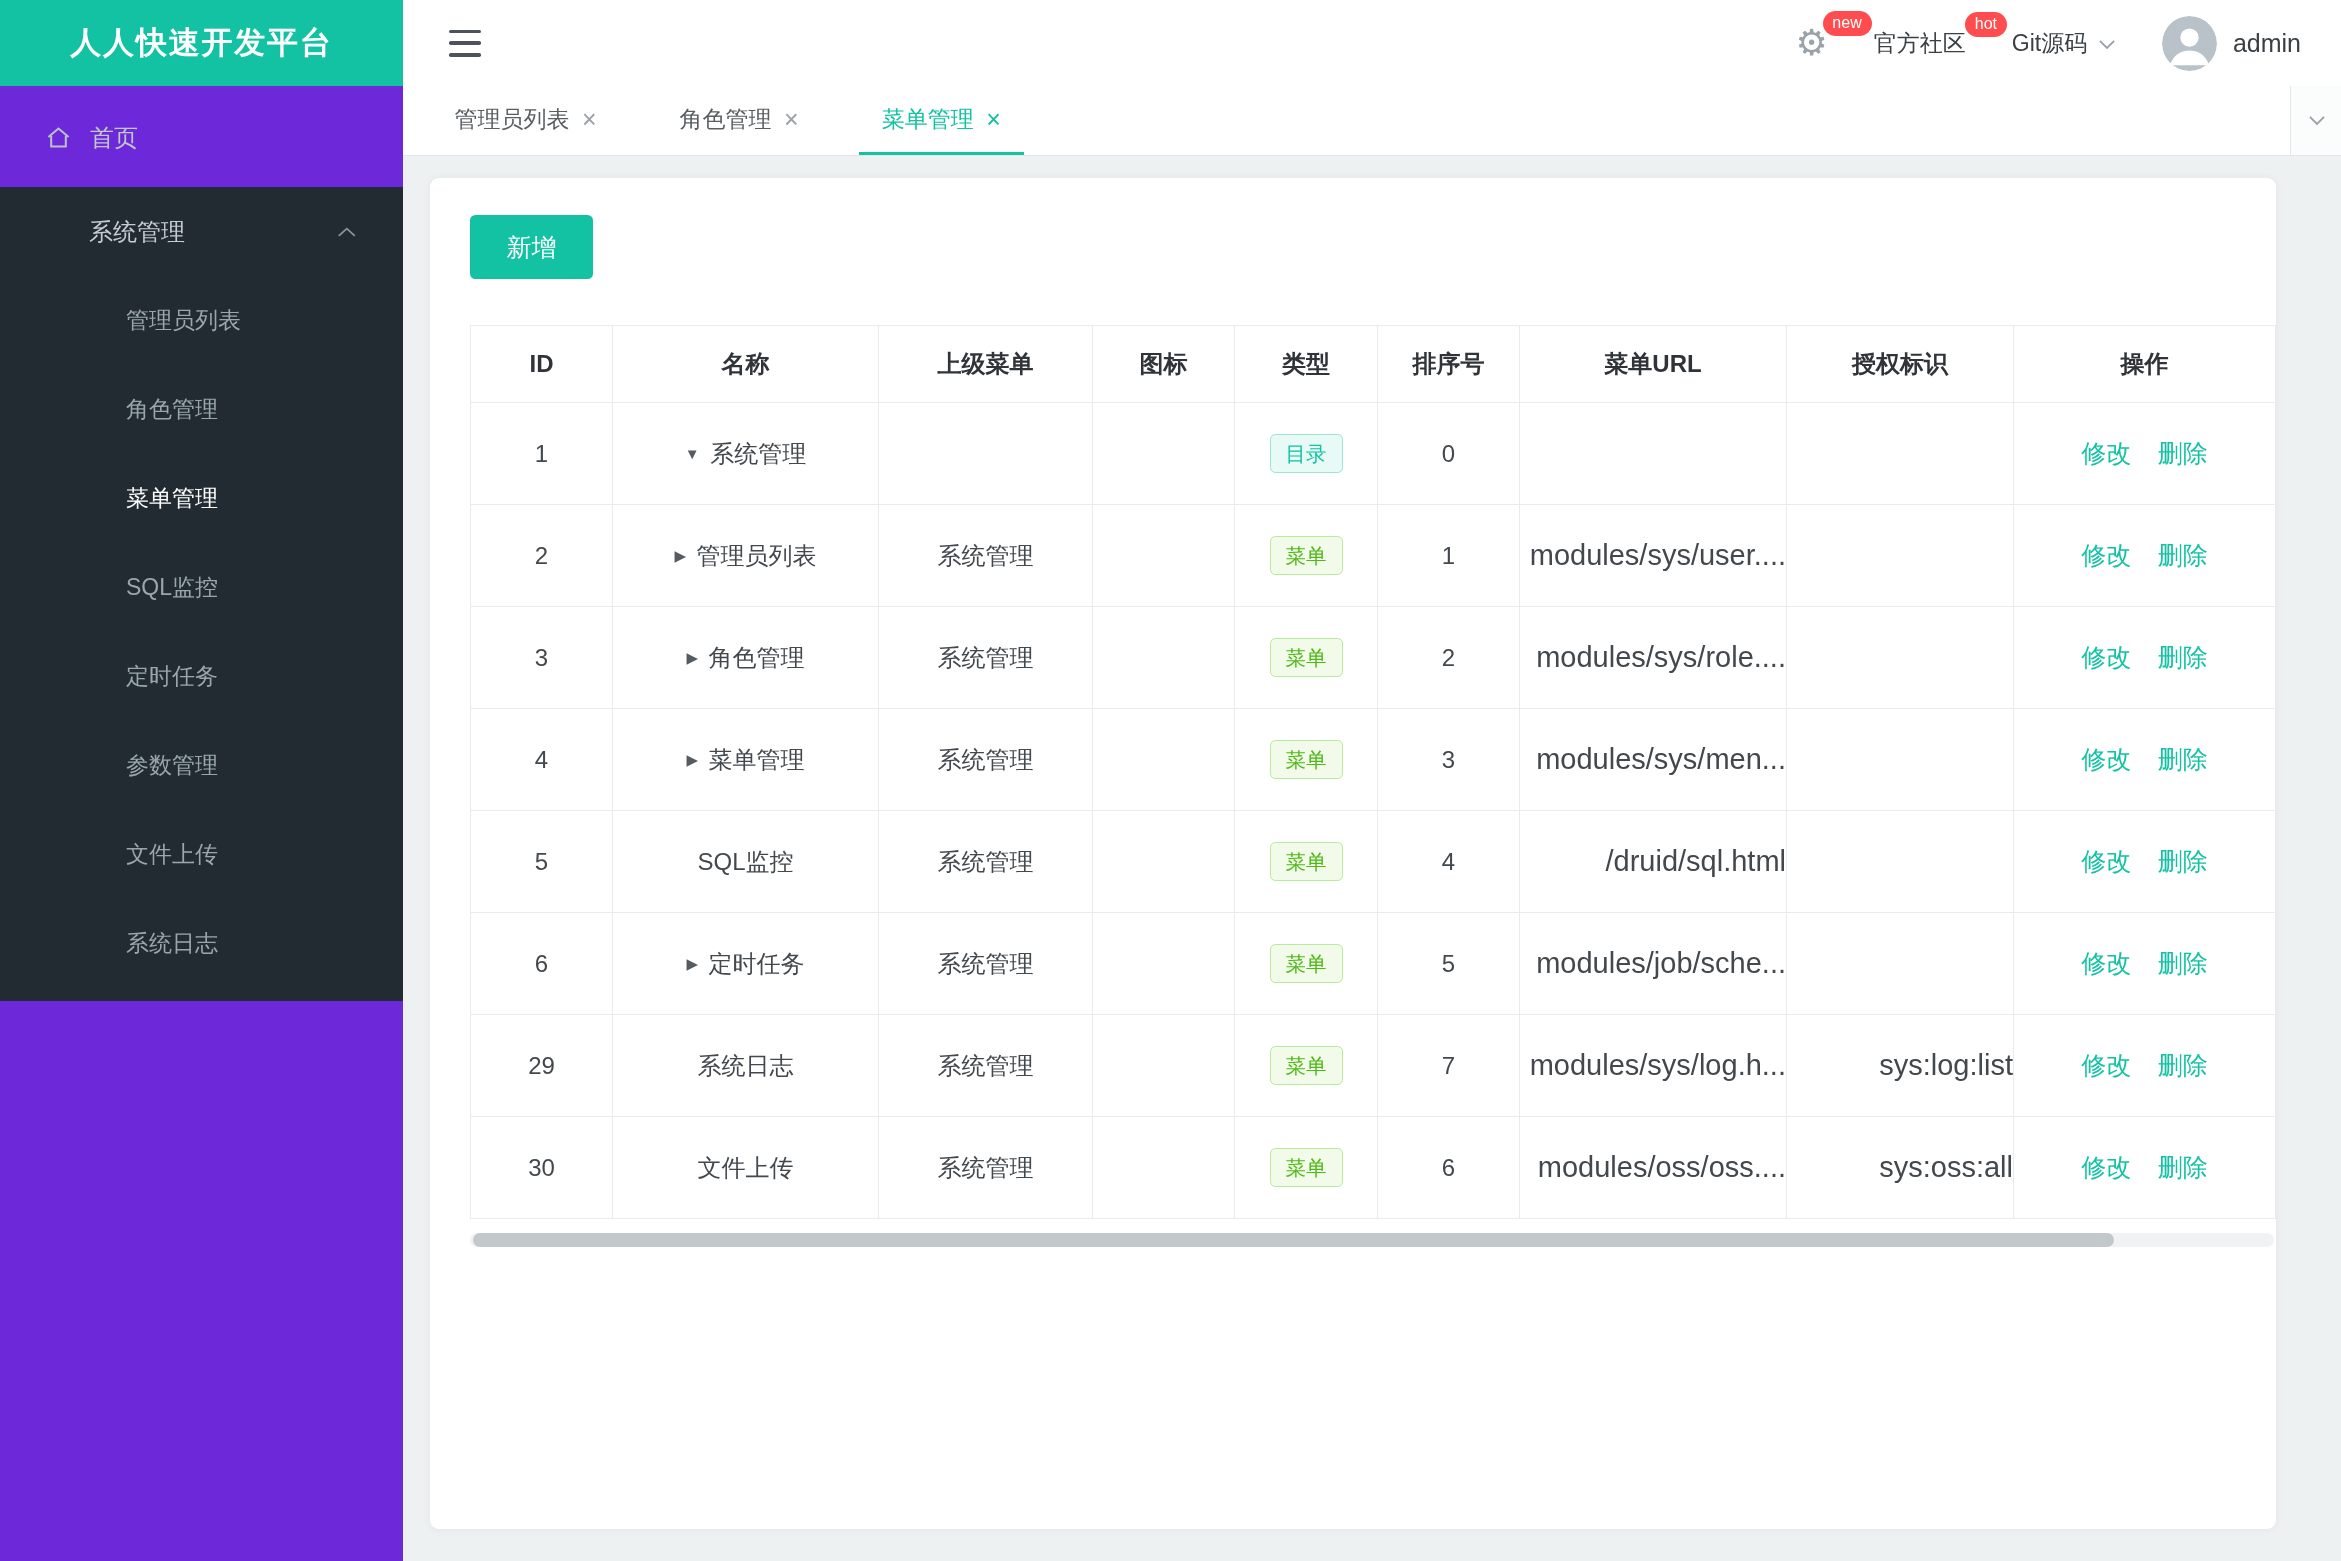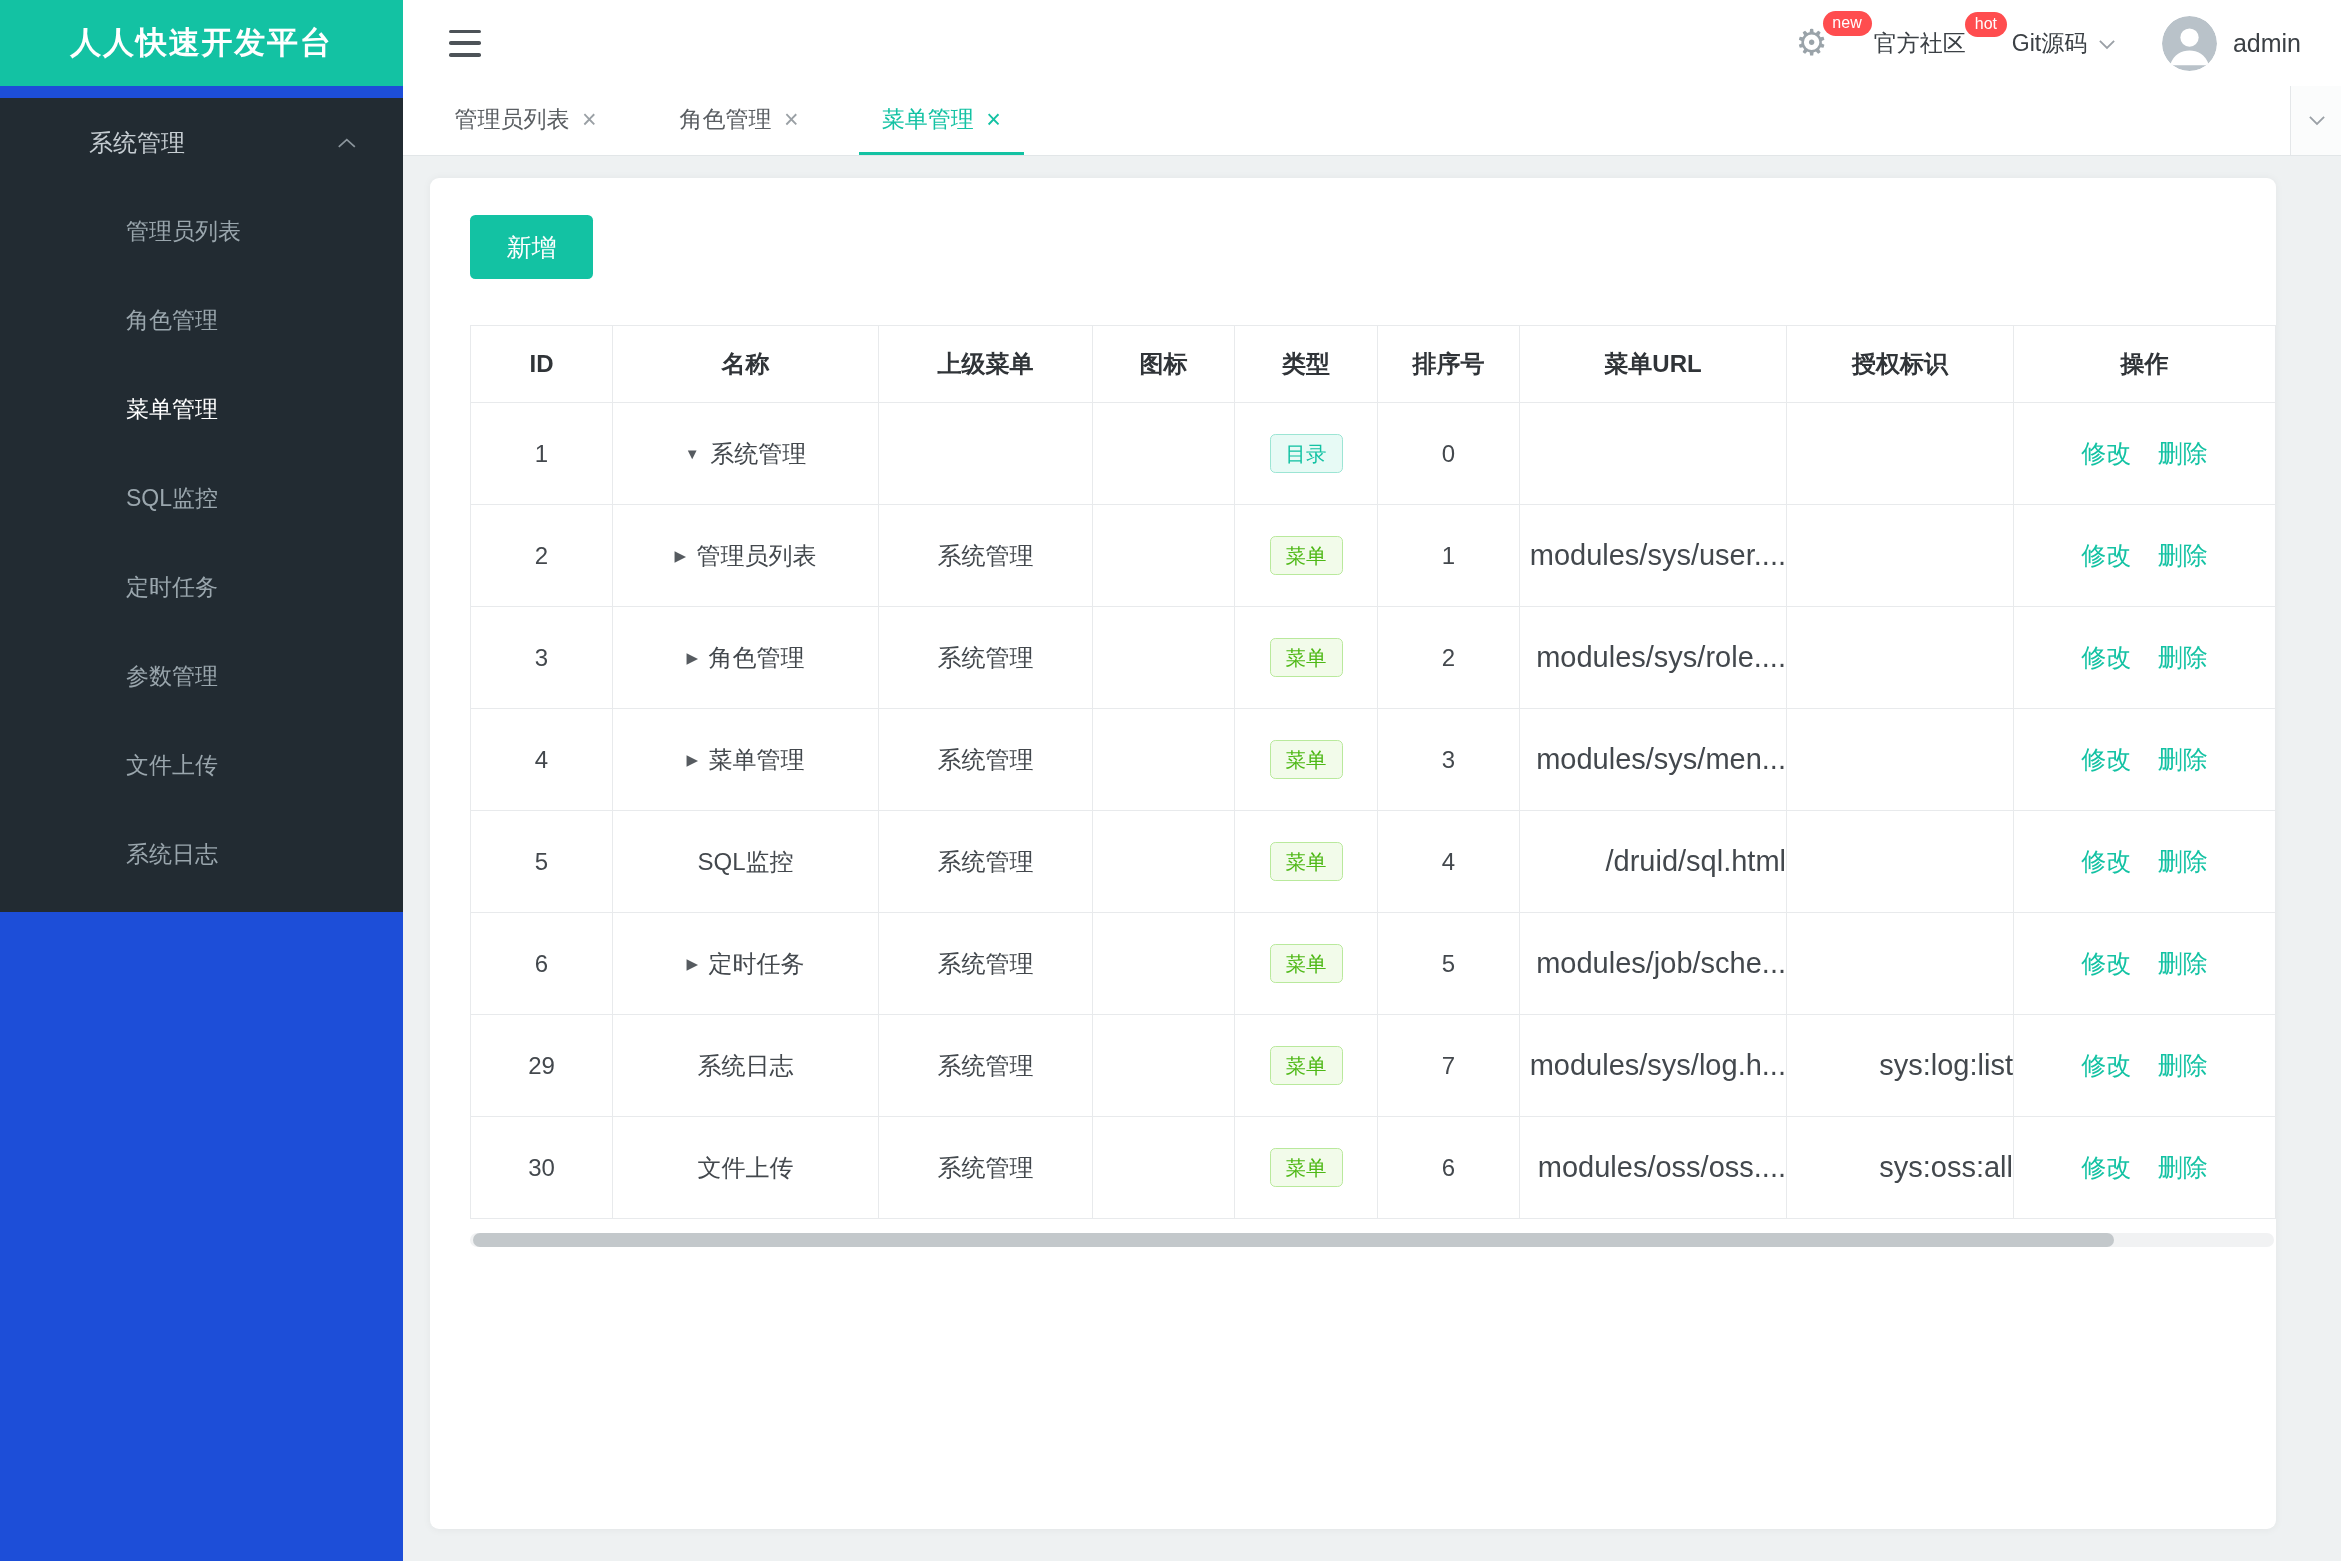--- a/index.html
+++ b/index.html
@@ -4,21 +4,21 @@
 <style>
   * { margin:0; padding:0; box-sizing:border-box; }
   html,body { width:2342px; height:1562px; overflow:hidden; }
   body {
     font-family:"Liberation Sans","DejaVu Sans",sans-serif;
     background:#eef1f2;
     display:flex;
   }
 
   
-  .sidebar { width:403px; height:100%; background:#1d4ed8; flex-shrink:0; display:flex; flex-direction:column; }
+  .sidebar { width:403px; height:100%; background:#6d28d9; flex-shrink:0; display:flex; flex-direction:column; }
   .brand { height:86px; background:#13c2a3; color:#fff; font-size:31px; font-weight:bold;
            display:flex; align-items:center; justify-content:center; letter-spacing:1.8px; }
   .nav { padding-top:7.1px; }
   .nav-home { height:89px; display:flex; align-items:center; padding-left:45px; gap:18px;
               color:#bfc8cd; font-size:24px; cursor:pointer; }
   .group { background:#222b32; margin-top:5.3px; padding-bottom:12.5px; }
   .group-header { height:89px; display:flex; align-items:center; justify-content:space-between;
                   padding:0 46px 0 89px; color:#c6cdd2; font-size:24px; cursor:pointer; }
   .sub-item { height:89px; display:flex; align-items:center; padding-left:126px;
               color:#9aa6ad; font-size:23px; cursor:pointer; }
@@ -80,20 +80,27 @@
   .scrollbar { margin-top:14.2px; width:1804px; height:14.2px; border-radius:7.1px; background:#f1f2f3; position:relative; }
   .scrollbar .thumb { position:absolute; left:2.7px; top:0; height:14.2px; width:91%;
                       border-radius:7.1px; background:#c3c8cb; cursor:pointer; }
 </style>
 </head>
 <body>
 
 <div class="sidebar">
   <div class="brand">人人快速开发平台</div>
   <div class="nav">
+    <div class="nav-home">
+      <svg width="27" height="27" viewBox="0 0 24 24" fill="none" stroke="#b9c2c8" stroke-width="1.8">
+        <path d="M3 11.5 L12 4 L21 11.5"></path>
+          <path d="M5.5 10.2 V20 H18.5 V10.2"></path>
+      </svg>
+      <span>首页</span>
+    </div>
     <div class="group">
       <div class="group-header">
         <span>系统管理</span>
         <svg width="19.6" height="12.5" viewBox="0 0 22 14" fill="none" stroke="#8b959c" stroke-width="2">
           <path d="M2 11 L11 3 L20 11"></path>
         </svg>
       </div>
       <div>
           <div class="sub-item">
     <span class="sub-label">管理员列表</span>

